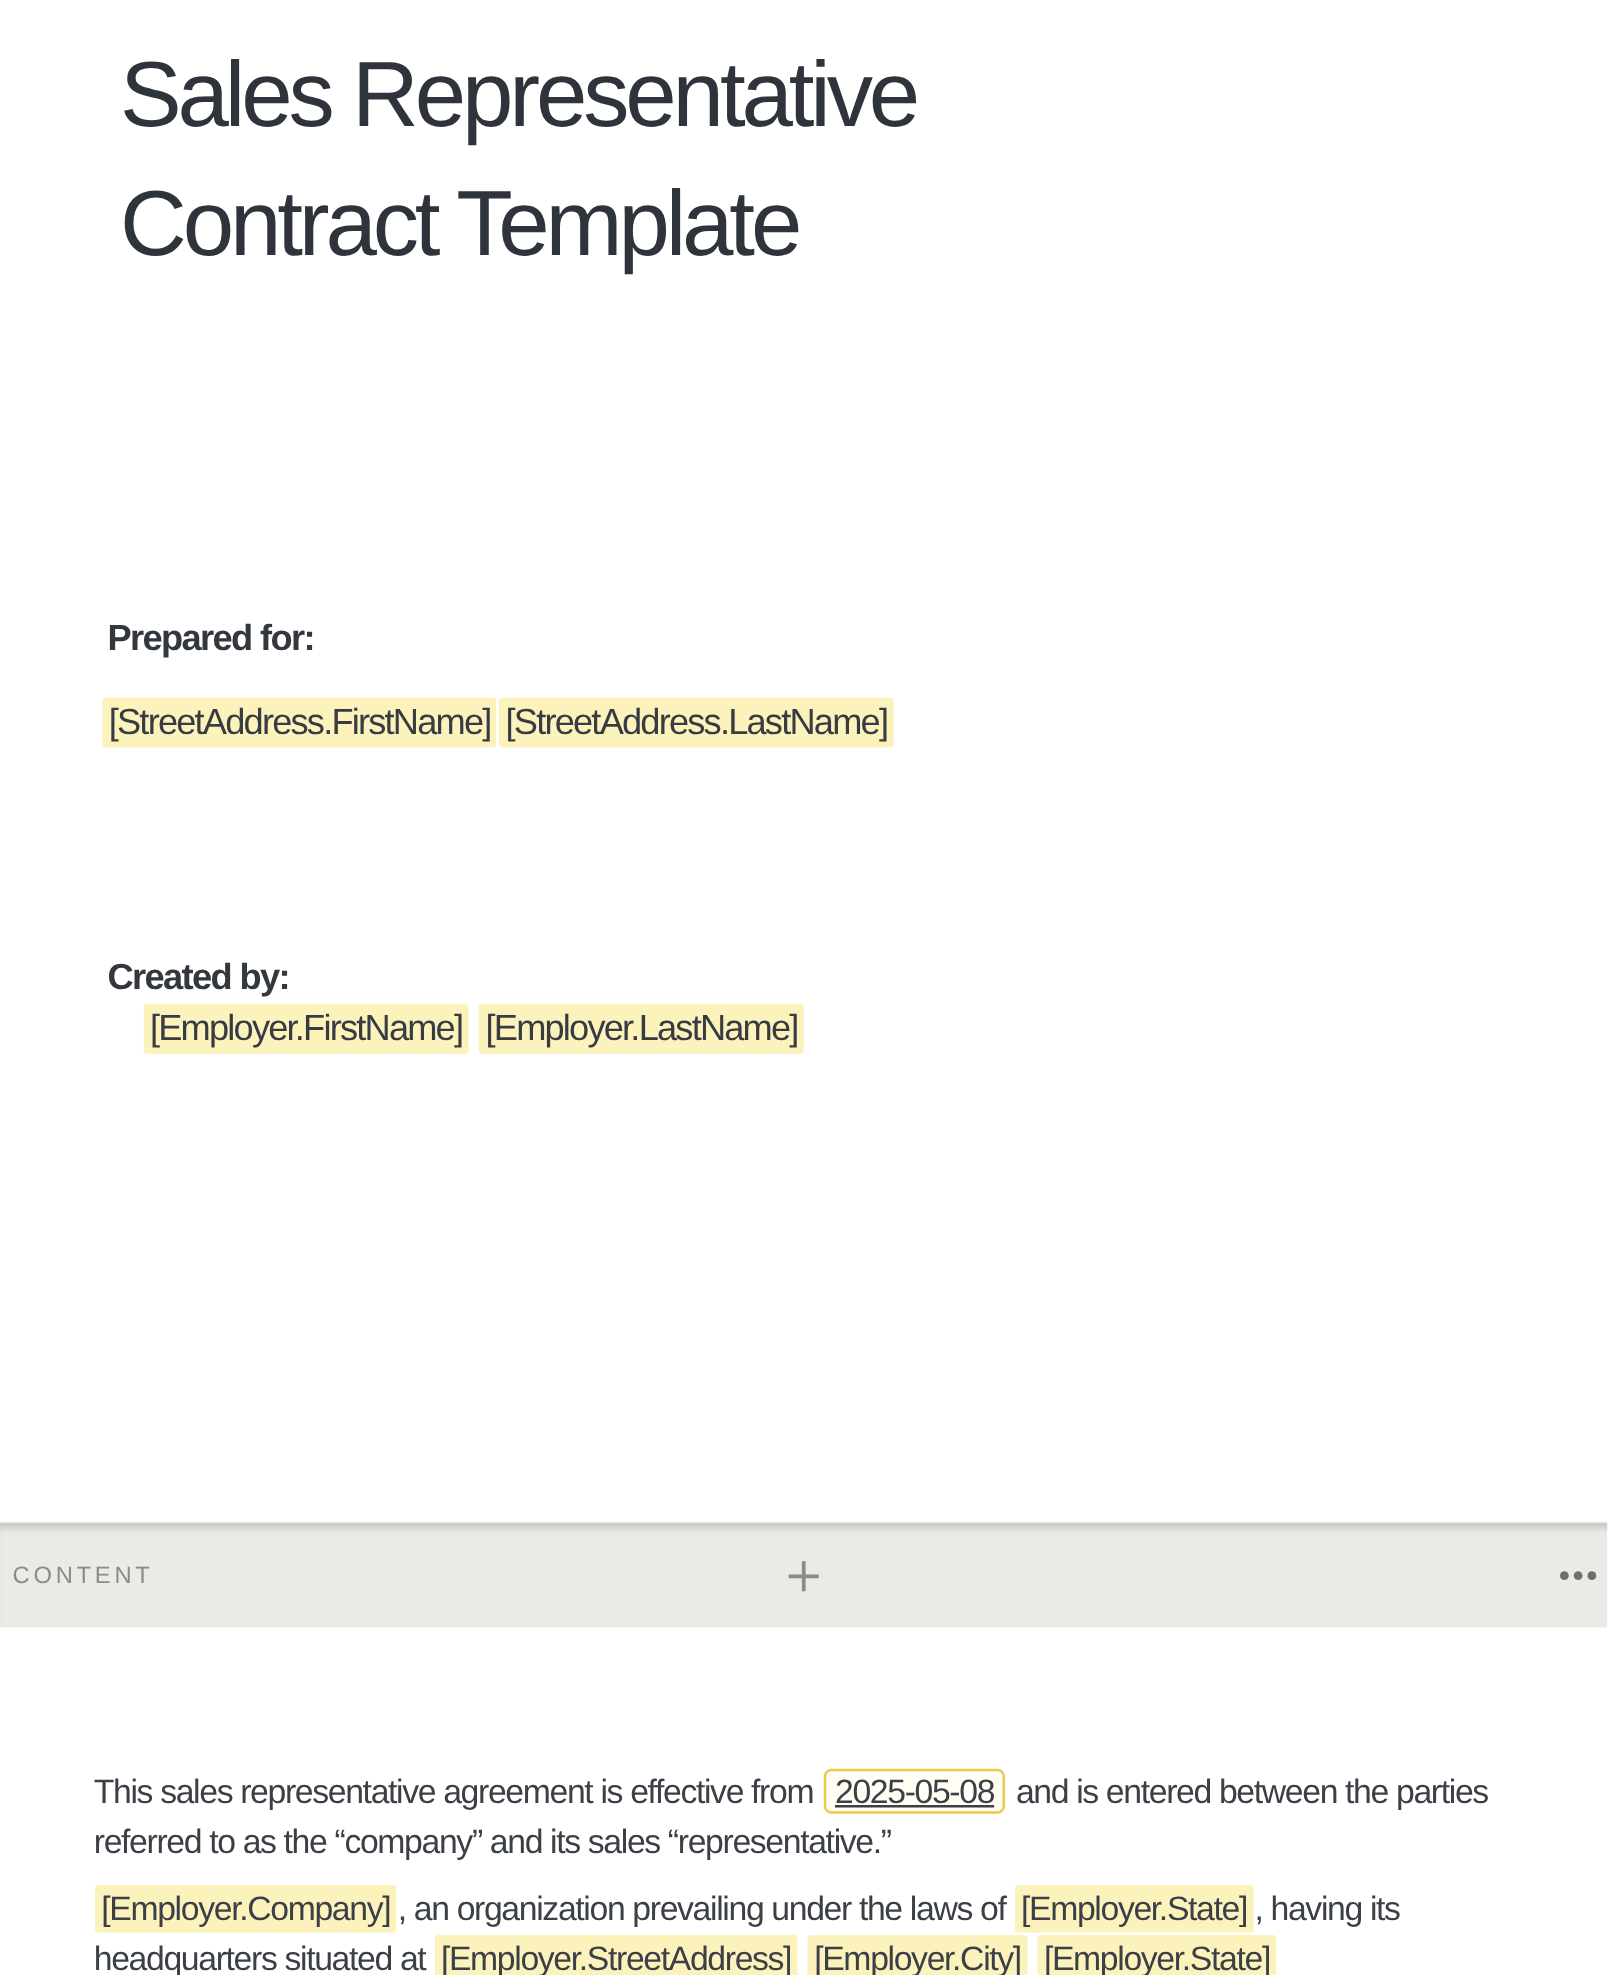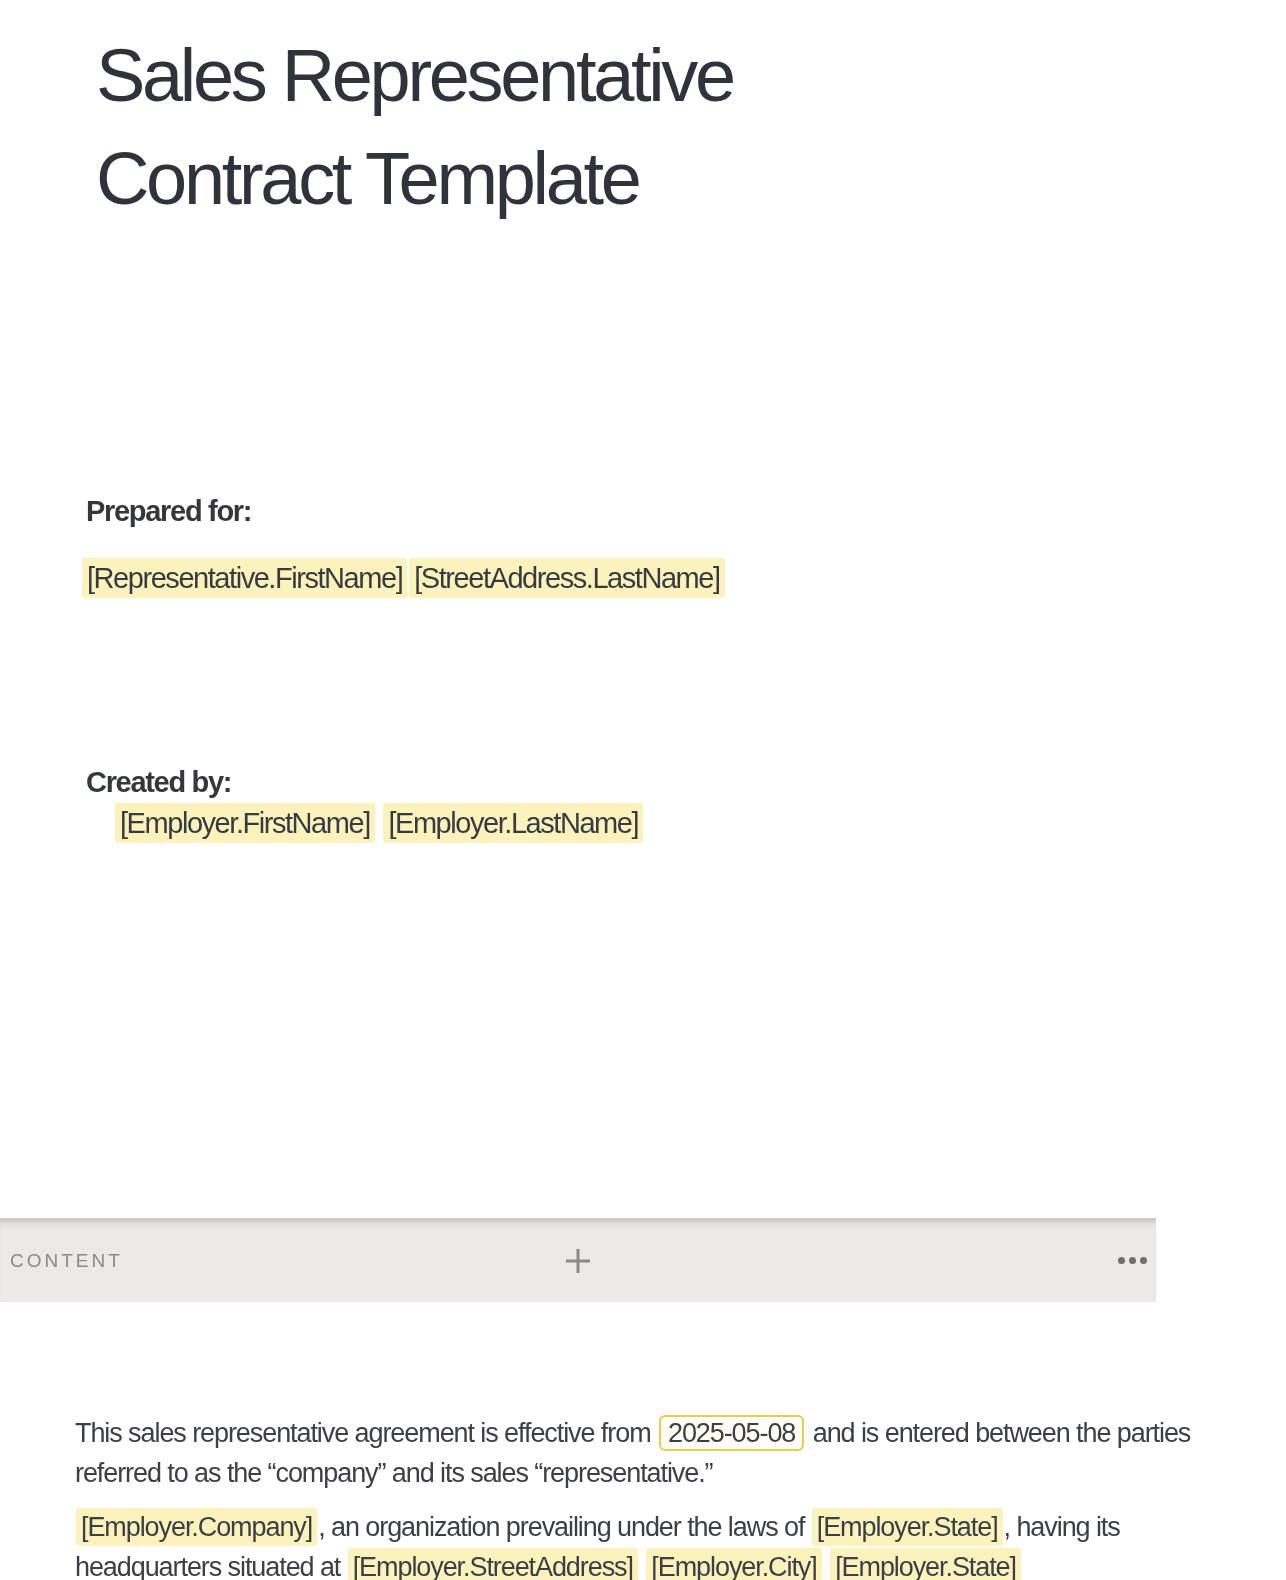--- a/index.html
+++ b/index.html
@@ -62,29 +62,30 @@
     cursor: pointer;
   }
   .seg-date {
     background: #fffdf4;
     border: 2px solid #ecc94f;
     border-radius: 6px;
     padding: 1px 7px;
     margin: 0 2px;
     cursor: pointer;
     white-space: nowrap;
+    text-decoration: underline;
   }
   .seg-text { background: transparent; }
 
   
   .section-bar {
     position: absolute;
     left: 0;
     top: 1218px;
-    width: 1156px;
+    width: 1286px;
     height: 84px;
     background: #ebeae7;
     border-top: 1px solid #cfcdc9;
     box-shadow: inset 0 7px 7px -5px rgba(0,0,0,0.22);
     box-sizing: border-box;
     text-align: center;
   }
   .section-bar-label {
     position: absolute;
     left: 10px;
@@ -154,21 +155,21 @@
 
 <div class="page">
 
   <div class="doc-title">
     <div>Sales Representative</div>
     <div>Contract Template</div>
   </div>
 
   <div class="cover-label prepared-label">Prepared for:</div>
 
-  <div class="token-line prepared-tokens"><span class="seg-token">[Representative.FirstName]</span><span class="seg-token">[StreetAddress.LastName]</span></div>
+  <div class="token-line prepared-tokens"><span class="seg-token">[StreetAddress.FirstName]</span><span class="seg-token">[StreetAddress.LastName]</span></div>
 
   <div class="cover-label created-label">Created by:</div>
 
   <div class="token-line created-tokens"><span class="seg-token">[Employer.FirstName]</span><span class="seg-text"> </span><span class="seg-token">[Employer.LastName]</span></div>
 
   <div class="section-bar">
     <span class="section-bar-label">CONTENT</span>
 
     <button class="add-block-button">
       <span style="display:flex;">

